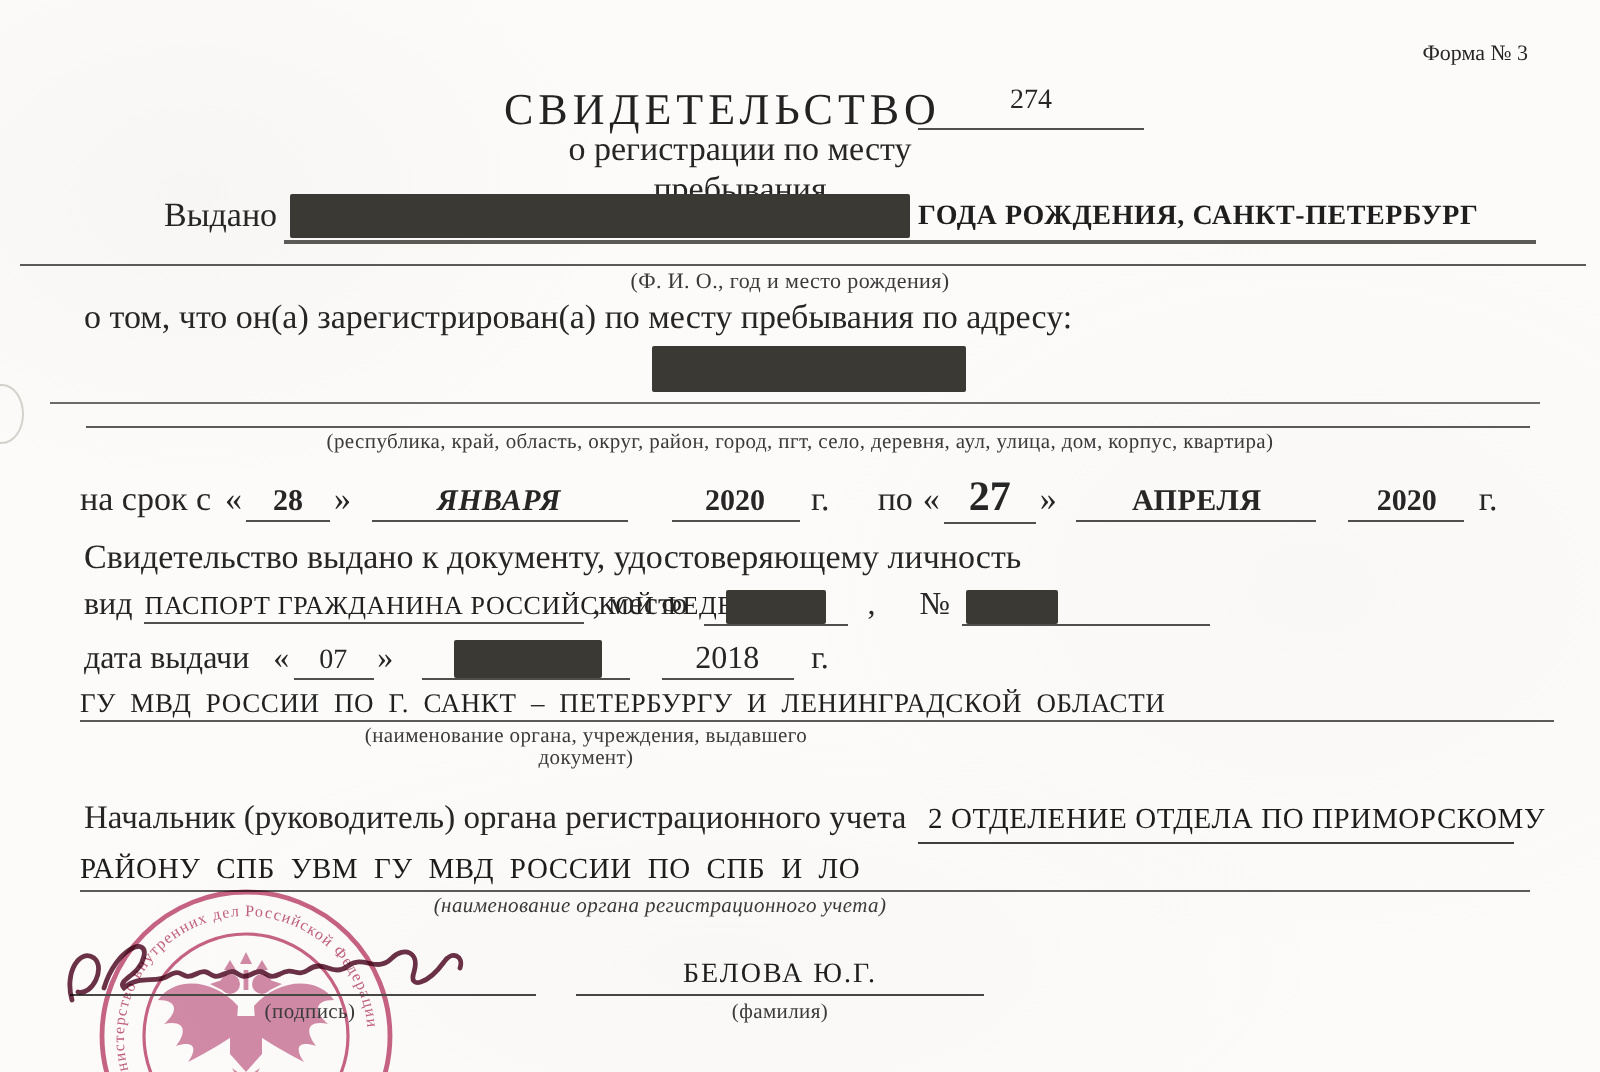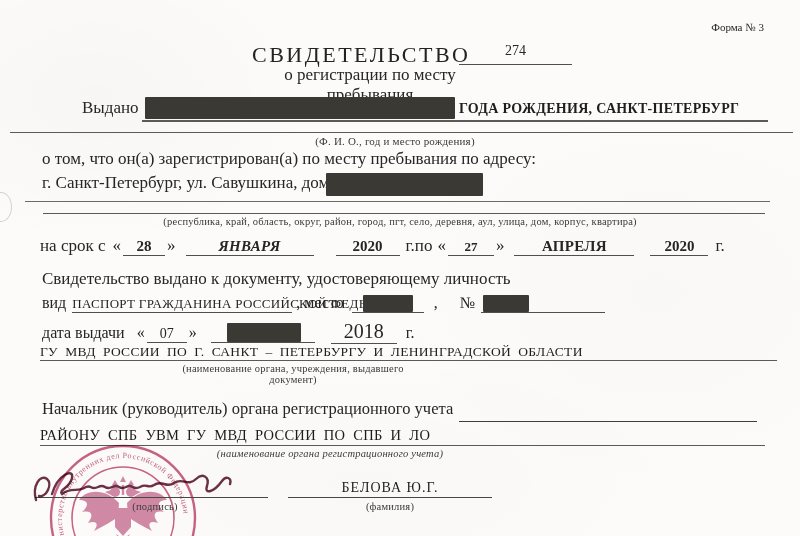--- a/index.html
+++ b/index.html
@@ -35,37 +35,36 @@
   <div class="abs" style="top:98px;left:70px;font-size:17px;margin-left:12px;">Выдано</div>
   <div class="abs red" style="top:97px;left:145px;width:310px;height:22px;"></div>
   <div class="abs bold caps" style="top:101px;left:459px;font-size:14px;color:#1e1e1e;">ГОДА РОЖДЕНИЯ, САНКТ-ПЕТЕРБУРГ</div>
   <div class="abs rule" style="top:120px;left:142px;width:626px;border-top-width:2px;"></div>
 
   <div class="abs rule" style="top:132px;left:10px;width:783px;"></div>
   <div class="abs" style="top:149px;left:42px;font-size:17px;">о том, что он(а) зарегистрирован(а) по месту пребывания по адресу:</div>
 
   <div class="abs cap" style="top:135px;left:280px;width:230px;font-size:11px;">(Ф. И. О., год и место рождения)</div>
 
-  <div class="abs" style="top:173px;left:42px;font-size:17px;">г. Санкт-Петербург, ул. Савушкина, дом</div>
   <div class="abs red" style="top:173px;left:326px;width:157px;height:23px;"></div>
   <div class="abs rule" style="top:201px;left:25px;width:745px;border-top-width:1px;border-top-color:#6a6a66;"></div>
   <div class="abs rule" style="top:213px;left:43px;width:722px;"></div>
   <div class="abs cap" style="top:216px;left:115px;width:570px;">(республика, край, область, округ, район, город, пгт, село, деревня, аул, улица, дом, корпус, квартира)</div>
 
   <div class="abs row" style="top:236px;left:40px;font-size:17px;">
     <span>на срок с</span>
     <span style="margin-left:7px;">«</span>
     <span class="fld bold" style="width:42px;margin-left:2px;font-size:15px;">28</span>
     <span style="margin-left:2px;">»</span>
     <span class="fld bold caps" style="width:128px;margin-left:10px;font-size:15px;font-style:italic;">ЯНВАРЯ</span>
     <span class="fld bold" style="width:64px;margin-left:22px;font-size:15px;">2020</span>
     <span style="margin-left:6px;">г.</span>
-    <span style="margin-left:0;">по</span>
+    <span style="margin-left:24px;">по</span>
     <span style="margin-left:5px;">«</span>
-    <span class="fld bold" style="width:46px;margin-left:2px;font-size:13px;">27</span>
+    <span class="fld bold" style="width:46px;margin-left:2px;font-size:21px;">27</span>
     <span style="margin-left:2px;">»</span>
     <span class="fld bold caps" style="width:120px;margin-left:10px;font-size:15px;">АПРЕЛЯ</span>
     <span class="fld bold" style="width:58px;margin-left:16px;font-size:15px;">2020</span>
     <span style="margin-left:7px;">г.</span>
   </div>
 
   <div class="abs" style="top:269px;left:42px;font-size:17px;">Свидетельство выдано к документу, удостоверяющему личность</div>
 
   <div class="abs row" style="top:294px;left:42px;font-size:16px;">
     <span>вид</span>
@@ -76,29 +75,30 @@
     <span style="margin-left:22px;">№</span>
     <span class="fld" style="width:124px;margin-left:6px;height:18px;text-align:left;"><span class="red" style="width:46px;height:17px;vertical-align:bottom;margin-left:2px;"></span></span>
   </div>
 
   <div class="abs row" style="top:320px;left:42px;font-size:16px;">
     <span>дата выдачи</span>
     <span style="margin-left:12px;">«</span>
     <span class="fld" style="width:40px;margin-left:2px;font-size:14px;">07</span>
     <span style="margin-left:2px;">»</span>
     <span class="fld" style="width:104px;margin-left:14px;height:19px;text-align:left;"><span class="red" style="width:74px;height:19px;vertical-align:bottom;margin-left:16px;"></span></span>
-    <span class="fld" style="width:66px;margin-left:16px;font-size:20px;">2018</span>
+    <span class="fld" style="width:66px;margin-left:16px;font-size:16px;">2018</span>
     <span style="margin-left:9px;">г.</span>
   </div>
 
   <div class="abs caps" style="top:344px;left:40px;font-size:13.5px;word-spacing:3.5px;color:#1f1f1f;">ГУ МВД РОССИИ ПО Г. САНКТ – ПЕТЕРБУРГУ И ЛЕНИНГРАДСКОЙ ОБЛАСТИ</div>
   <div class="abs rule" style="top:360px;left:40px;width:737px;"></div>
   <div class="abs cap" style="top:363px;left:158px;width:270px;">(наименование органа, учреждения, выдавшего документ)</div>
 
   <div class="abs" style="top:399px;left:42px;font-size:16.5px;">Начальник (руководитель) органа регистрационного учета</div>
+  <div class="abs caps" style="top:402px;left:464px;font-size:14.5px;color:#1c1c1c;white-space:nowrap;">2 ОТДЕЛЕНИЕ ОТДЕЛА  ПО ПРИМОРСКОМУ</div>
   <div class="abs rule" style="top:421px;left:459px;width:298px;border-top-color:#3f3f3c;"></div>
   <div class="abs caps" style="top:427px;left:40px;font-size:14.5px;word-spacing:4px;color:#1c1c1c;">РАЙОНУ СПБ УВМ  ГУ  МВД РОССИИ  ПО СПБ  И  ЛО</div>
   <div class="abs rule" style="top:445px;left:40px;width:725px;"></div>
   <div class="abs cap" style="top:448px;left:175px;width:310px;font-style:italic;">(наименование органа регистрационного учета)</div>
 
   <svg class="abs" style="top:441px;left:46px;mix-blend-mode:multiply;opacity:0.9;" width="154" height="154" viewBox="0 0 154 154">
     <defs>
       <path id="ringTop" d="M 23.6,107.5 A 61,61 0 1 1 130.4,107.5" fill="none"></path>
       <path id="ringBottom" d="M 26,96 A 53,53 0 0 0 128,96" fill="none"></path>
     </defs>

